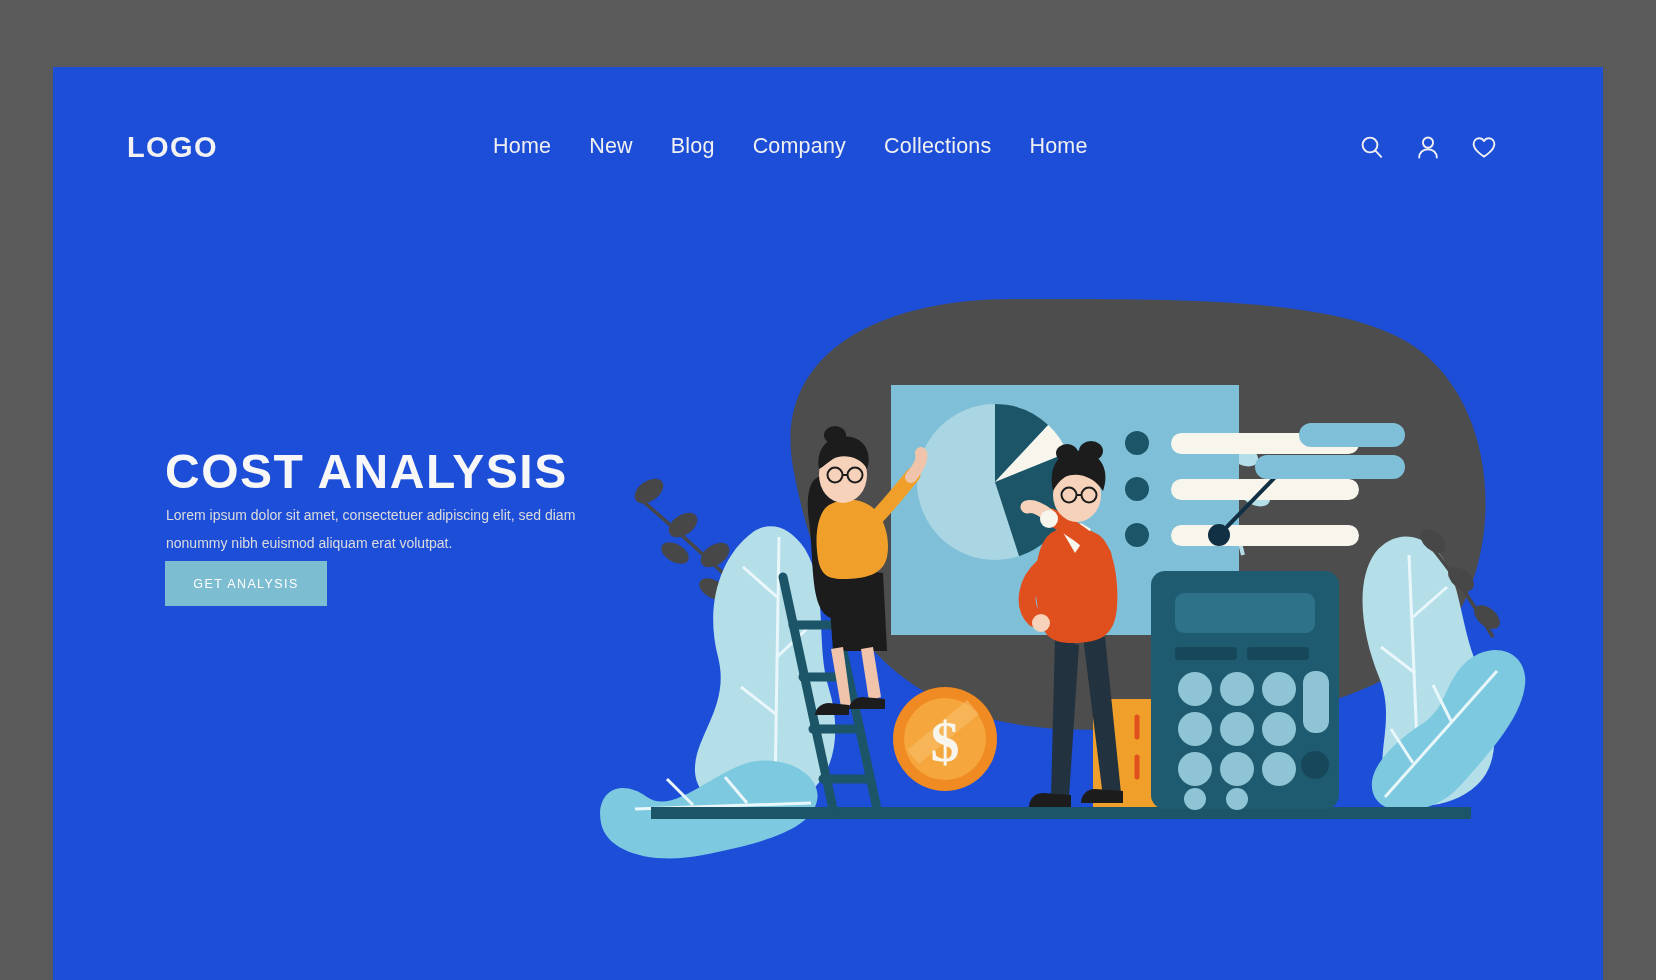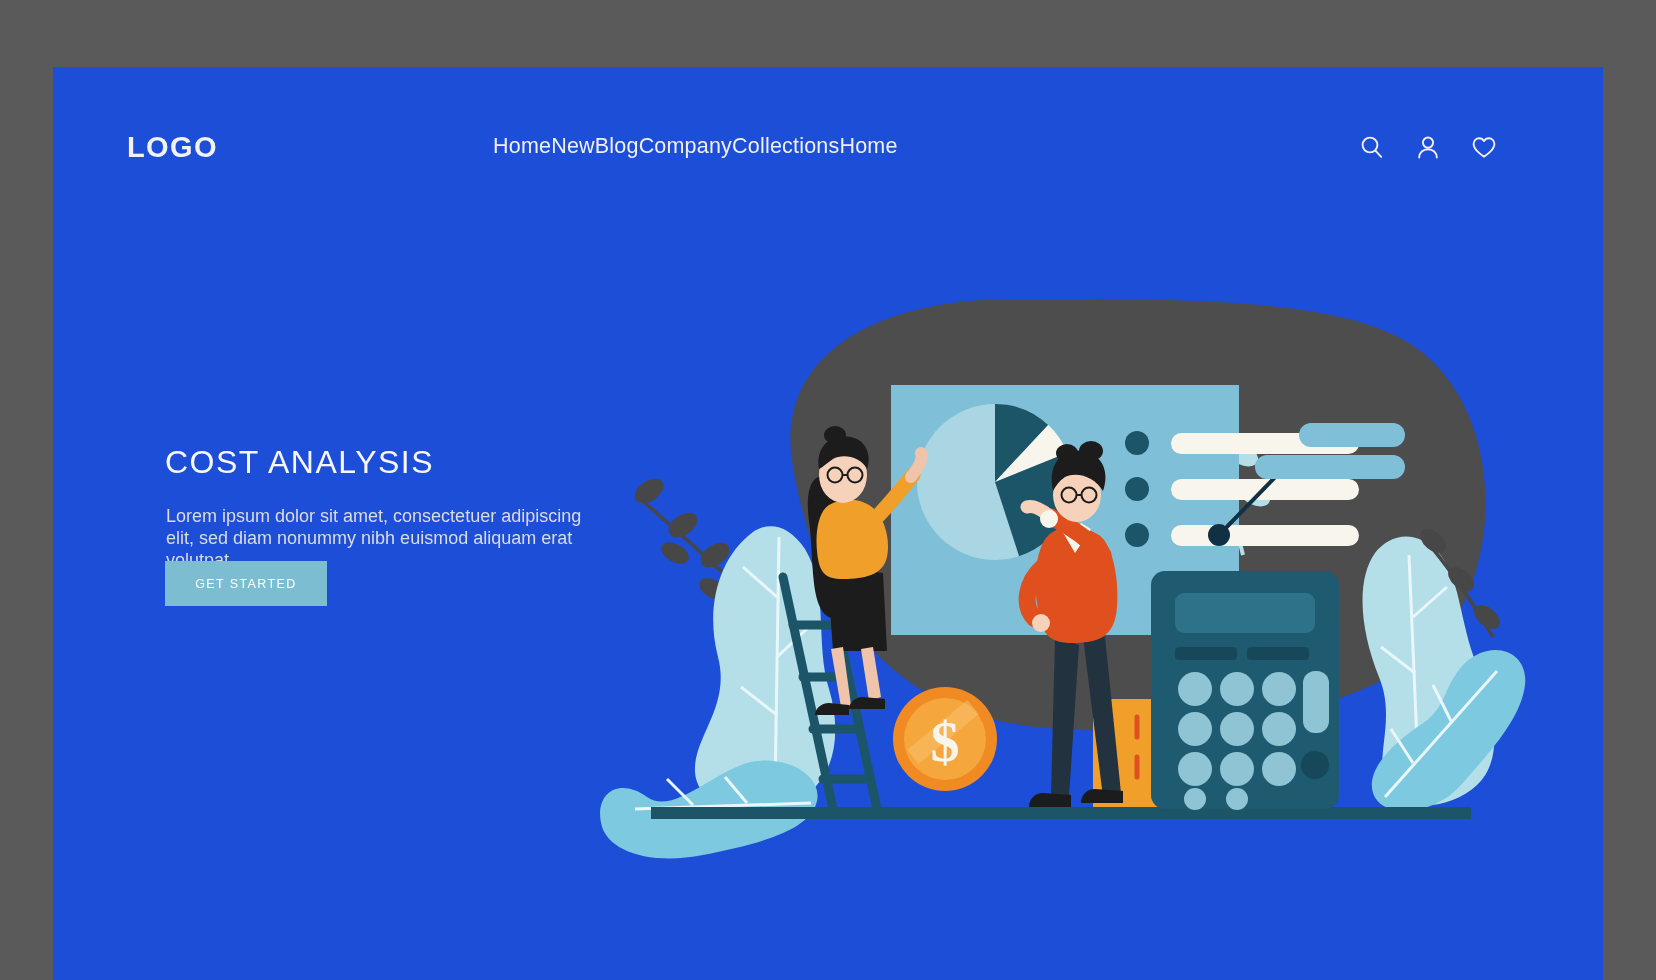--- a/index.html
+++ b/index.html
@@ -22,42 +22,42 @@
   .navbar{
     position:absolute;left:0;top:0;width:100%;height:170px;
   }
   .logo{
     position:absolute;left:74px;top:64px;
     font-size:29px;font-weight:bold;color:#f2f2f2;
     letter-spacing:1.4px;
   }
   .navlinks{
     position:absolute;left:440px;top:67px;
-    display:flex;align-items:center;
+    display:flex;gap:38px;align-items:center;
   }
   .navlinks a{
     color:#f0f0f0;font-size:21.5px;text-decoration:none;font-weight:400;
     letter-spacing:0.2px;white-space:nowrap;
   }
   .navicons{
     position:absolute;right:105px;top:66px;
     display:flex;gap:28px;align-items:center;
   }
   .navicons .ico{width:28px;height:28px;display:block;}
 
   
   .hero-title{
     position:absolute;left:112px;top:340px;
-    font-size:32px;font-weight:400;color:#f7f7f7;
+    font-size:48px;font-weight:700;color:#f7f7f7;
     letter-spacing:1.5px;white-space:nowrap;margin-top:37px;
   }
   .hero-sub{
     position:absolute;left:113px;top:420px;
     width:440px;
-    font-size:18px;line-height:22px;color:#dcdcdc;font-weight:400;
+    font-size:14px;line-height:28px;color:#dcdcdc;font-weight:400;
   }
   .cta{
     position:absolute;left:112px;top:494px;
     width:162px;height:45px;
     background:#7dbdd2;border:none;
     color:#ffffff;font-size:12.5px;letter-spacing:1.4px;
     font-family:"Liberation Sans", sans-serif;
     cursor:pointer;
     display:flex;align-items:center;justify-content:center;
   }
@@ -104,21 +104,21 @@
         <span class="ico">
           <svg viewBox="0 0 28 28" fill="none" stroke="#f0f0f0" stroke-width="1.9" stroke-linejoin="round">
             <path d="M14 23.6S3.6 17.2 3.6 10.9c0-3.3 2.6-5.7 5.6-5.7 2.3 0 3.9 1.3 4.8 2.9.9-1.6 2.5-2.9 4.8-2.9 3 0 5.6 2.4 5.6 5.7 0 6.3-10.4 12.7-10.4 12.7z"></path>
           </svg>
         </span>
       </div>
     </div>
 
     <h1 class="hero-title">COST ANALYSIS</h1>
     <p class="hero-sub">Lorem ipsum dolor sit amet, consectetuer adipiscing elit, sed diam nonummy nibh euismod aliquam erat volutpat.</p>
-    <button class="cta">GET STARTED</button>
+    <button class="cta">GET ANALYSIS</button>
 
     <div class="illus">
       <svg viewBox="0 0 1060 650" xmlns="http://www.w3.org/2000/svg">
 
         <g>
           <path d="M250 230 C230 120 330 62 470 62 C640 62 800 60 872 110
                    C952 166 962 300 912 382 C862 464 700 500 520 492
                    C330 484 272 352 250 230 Z" fill="#4d4d4d"></path>
         </g>
 

